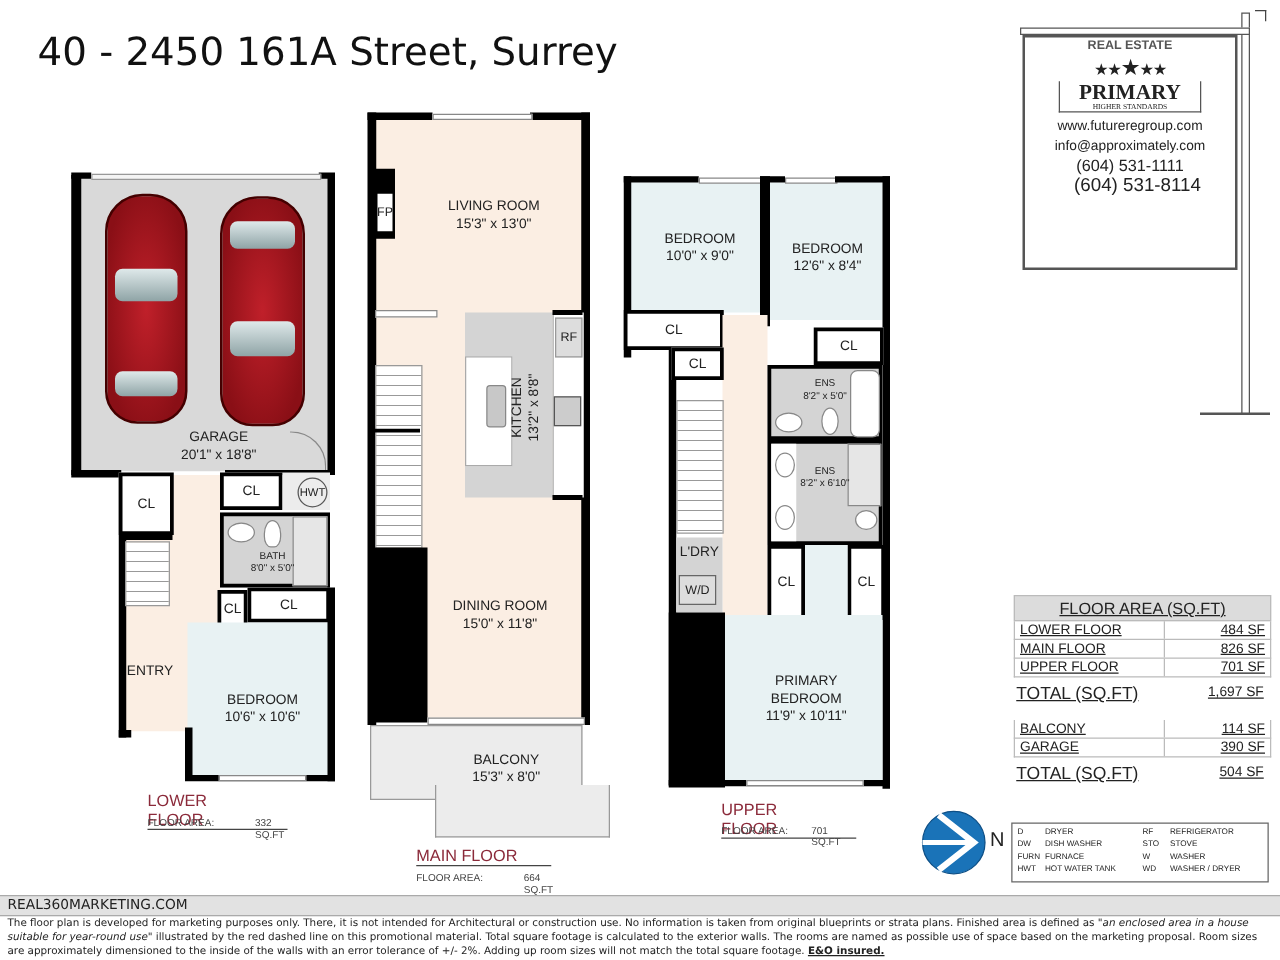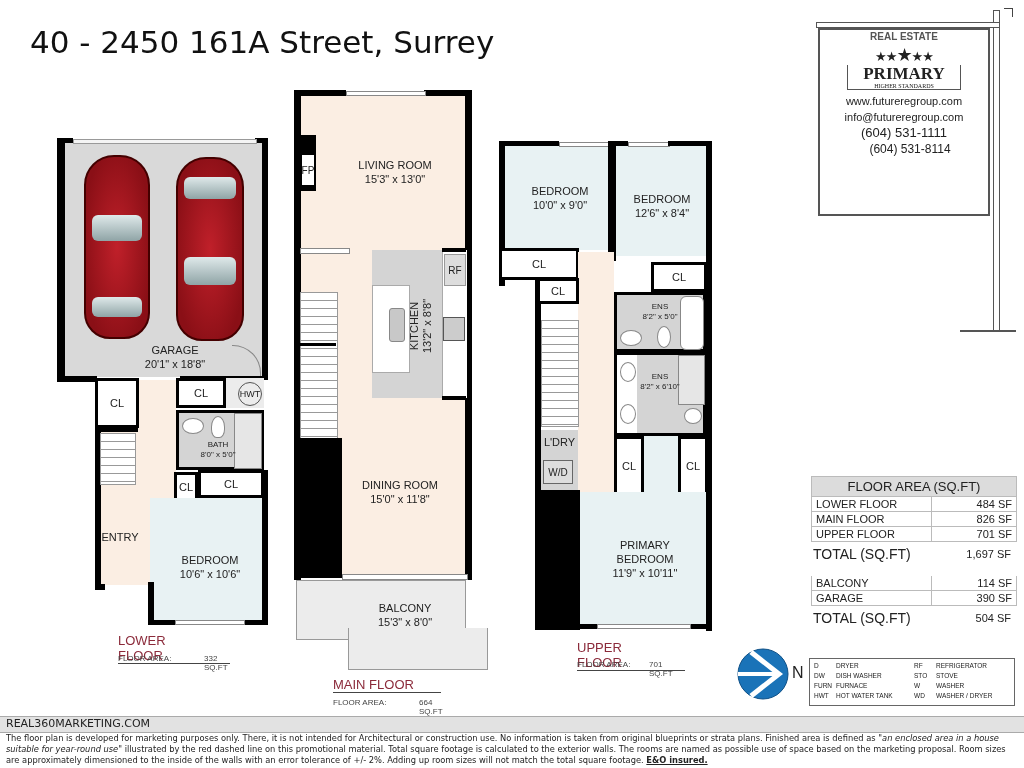--- a/index.html
+++ b/index.html
@@ -15,21 +15,21 @@
   .floor-area{position:absolute;font-size:8px;color:#444;font-family:"Liberation Sans",sans-serif;}
   .floor-area span.v{position:absolute;}
   .beige{background:#fbeee3;}
   .blue{background:#e8f2f3;}
   .grey{background:#d6d6d6;}
   .lgrey{background:#ececec;}
   
   .sign{left:818px;top:28px;width:172px;height:188px;border:2px solid #555;box-sizing:border-box;background:#fff;}
   .sign .brand{font-family:"Liberation Sans",sans-serif;font-weight:bold;color:#555;text-align:center;}
   
-  .tbl{position:absolute;left:811px;width:206px;font-family:"Liberation Sans",sans-serif;}
+  .tbl{position:absolute;left:811px;width:206px;font-family:"Liberation Sans",sans-serif;text-decoration:underline;}
   .tbl .hdr{background:#dcdcdc;border:1px solid #bbb;text-align:center;font-size:13px;padding:2px 0;}
   .tbl .row{display:flex;border:1px solid #bbb;border-top:none;font-size:11px;}
   .tbl .row .k{flex:1;padding:1px 4px;border-right:1px solid #bbb;}
   .tbl .row .v{width:76px;text-align:right;padding:1px 4px;}
   .tbl .tot{display:flex;justify-content:space-between;font-size:14px;padding:4px 2px 0 2px;}
   .tbl .tot .v{font-size:11px;padding-right:4px;padding-top:2px;}
   .legend{left:809px;top:658px;width:206px;height:48px;border:1px solid #666;box-sizing:border-box;font-size:6.5px;font-family:"Liberation Sans",sans-serif;padding:3px 4px;}
   .legend .lr{display:flex;height:10px;}
   .legend .a{width:22px;}
   .legend .b{width:78px;}
@@ -239,23 +239,23 @@
   <div class="abs" style="left:1004px;top:8px;width:8px;height:8px;border-top:1px solid #444;border-right:1px solid #444;"></div>
   <div class="abs sign">
     <div class="brand" style="font-size:10px;margin-top:1px;">REAL ESTATE</div>
     <div style="text-align:center;font-size:13px;margin-top:2px;letter-spacing:-1px;">★★<span style="font-size:18px;">★</span>★★</div>
     <div style="margin:0 auto;width:112px;border:1px solid #555;border-top:none;text-align:center;">
       <div style="font-family:'Liberation Serif',serif;font-weight:bold;font-size:17px;line-height:18px;">PRIMARY</div>
       <div style="font-family:'Liberation Serif',serif;font-size:6px;">HIGHER STANDARDS</div>
     </div>
     <div style="text-align:center;font-size:11px;font-family:'Liberation Sans',sans-serif;margin-top:3px;line-height:16px;">
       <div>www.futureregroup.com</div>
-      <div>info@futureregroup.com</div>
+      <div>info@approximately.com</div>
       <div style="font-size:13px;">(604) 531-1111</div>
-      <div style="font-size:12px;margin-left:12px;">(604) 531-8114</div>
+      <div style="font-size:15px;margin-left:12px;">(604) 531-8114</div>
     </div>
   </div>
 </div>
 
 <div class="tbl" style="top:476px;">
   <div class="hdr">FLOOR AREA (SQ.FT)</div>
   <div class="row">
       <div class="k">LOWER FLOOR</div>
       <div class="v">484 SF</div>
     </div>

